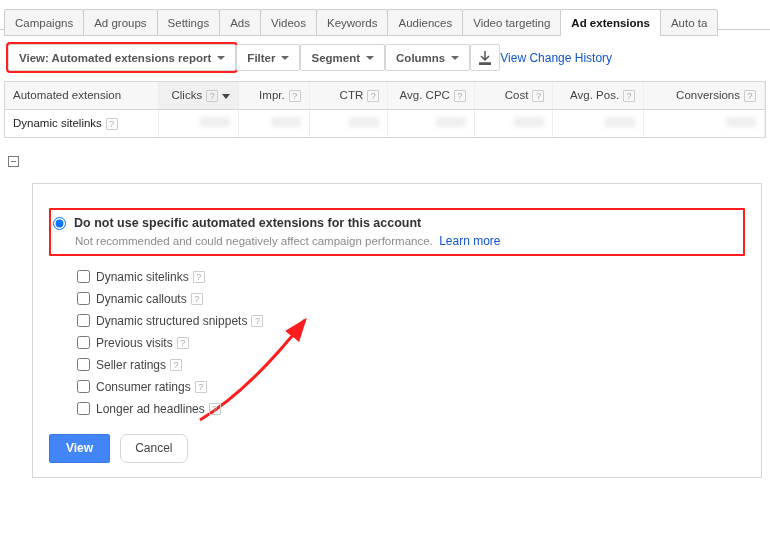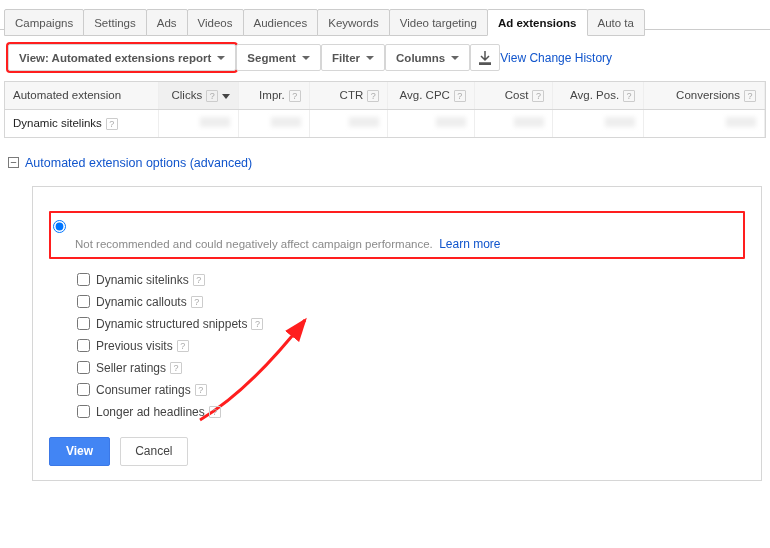--- a/index.html
+++ b/index.html
@@ -202,58 +202,59 @@
     border-radius: 2px;
     cursor: pointer;
     font-size: 12px;
   }
   .btn-secondary {
     background: #fff;
     border: 1px solid var(--border);
     color: #444;
     height: 29px;
     padding: 0 14px;
-    border-radius: 2px;
+    border-radius: 7px;
     cursor: pointer;
     font-size: 12px;
   }
   
   svg.arrow {
     position: absolute;
     left: 190px;
     top: 300px;
     pointer-events: none;
   }
 </style>
 </head>
 <body>
 
 <div class="tabs">
   <div class="tab">Campaigns</div>
+  <div class="tab">Ad groups</div>
   <div class="tab">Settings</div>
   <div class="tab">Ads</div>
   <div class="tab">Videos</div>
+  <div class="tab">Keywords</div>
   <div class="tab">Audiences</div>
-  <div class="tab">Keywords</div>
   <div class="tab">Video targeting</div>
   <div class="tab active">Ad extensions</div>
   <div class="tab">Auto ta</div>
 </div>
 
 <div class="toolbar">
   <button class="btn hl-red">
     <span>View: Automated extensions report</span>
     <span class="caret"></span>
   </button>
   <button class="btn">
-    <span>Segment</span>
+    <span>Filter</span>
     <span class="caret"></span>
   </button>
   <button class="btn">
-    <span>Filter</span>
+    <span>Segment</span>
     <span class="caret"></span>
   </button>
   <button class="btn">
     <span>Columns</span>
     <span class="caret"></span>
   </button>
   <span class="icon-btn">
     <svg width="12" height="14" viewBox="0 0 12 14">
       <path d="M6 0v8M2 5l4 4 4-4M0 12h12v2H0z" fill="none" stroke="#555" stroke-width="1.5"></path>
       <rect x="0" y="12" width="12" height="2" fill="#555"></rect>
@@ -306,31 +307,31 @@
     <marker id="ah" markerWidth="10" markerHeight="10" refX="7" refY="3" orient="auto">
       <path d="M0,0 L8,3 L0,6 Z" fill="#ff1e1e"></path>
     </marker>
   </defs>
   <path d="M10,120 Q60,90 115,20" stroke="#ff1e1e" stroke-width="3" fill="none" marker-end="url(#ah)"></path>
 </svg>
 
 <div class="section">
   <div class="sec-head">
     <span class="box-icon">−</span>
-    <a class="sec-title">Automated extension options (advanced)</a>
   </div>
 
   <div class="options-row">
 
     <div class="options-panel">
 
 
       <div class="radio-block selected" style="margin-top:8px">
         <div class="radio-row">
           <input type="radio" name="autoext" checked="" style="">
+          <span class="radio-text">Do not use specific automated extensions for this account</span>
         </div>
         <div class="radio-sub">
           <span>Not recommended and could negatively affect campaign performance.</span>
           &nbsp;<a class="link">Learn more</a>
         </div>
       </div>
 
       <div class="check-list">
         <label class="check-row">
             <input type="checkbox" style="">

